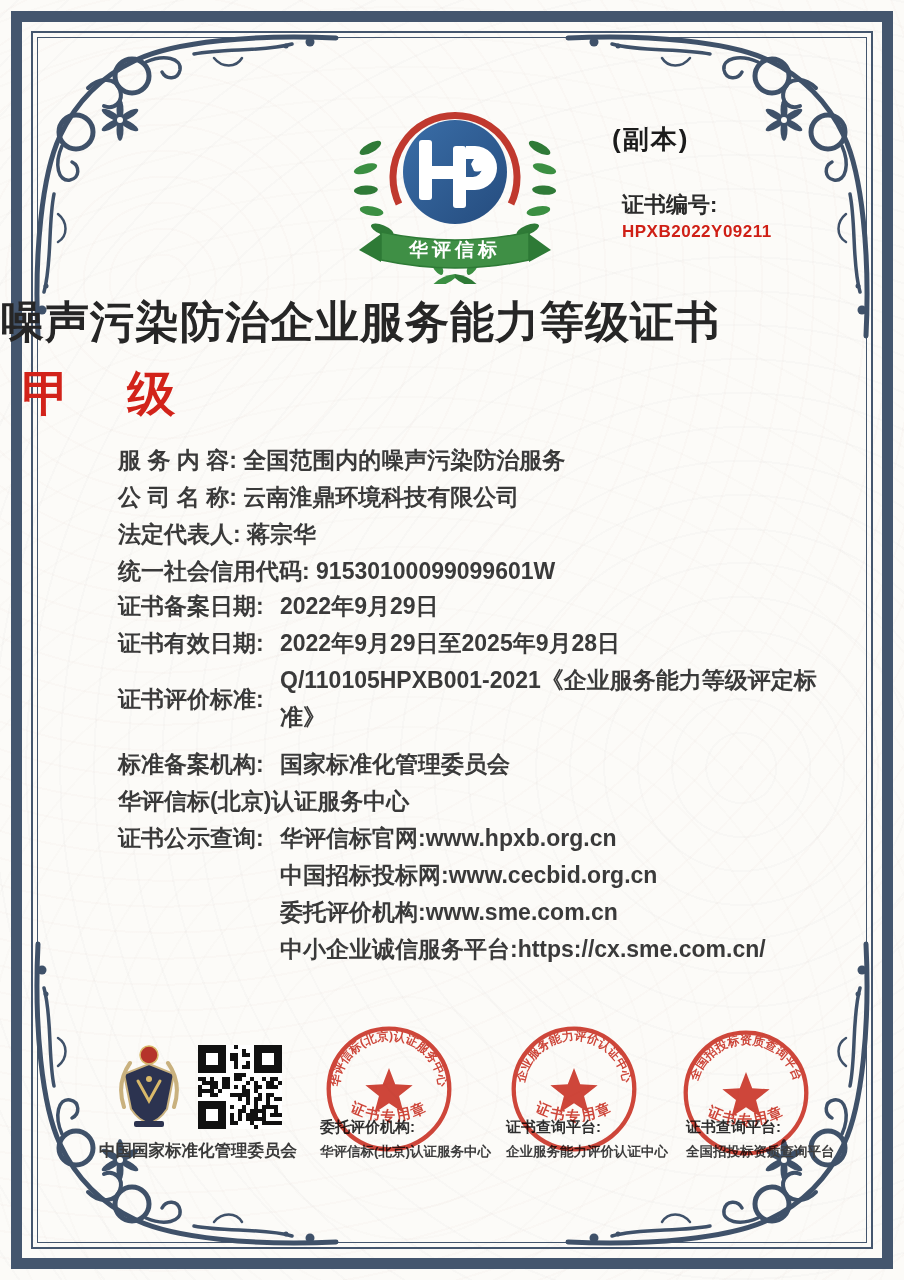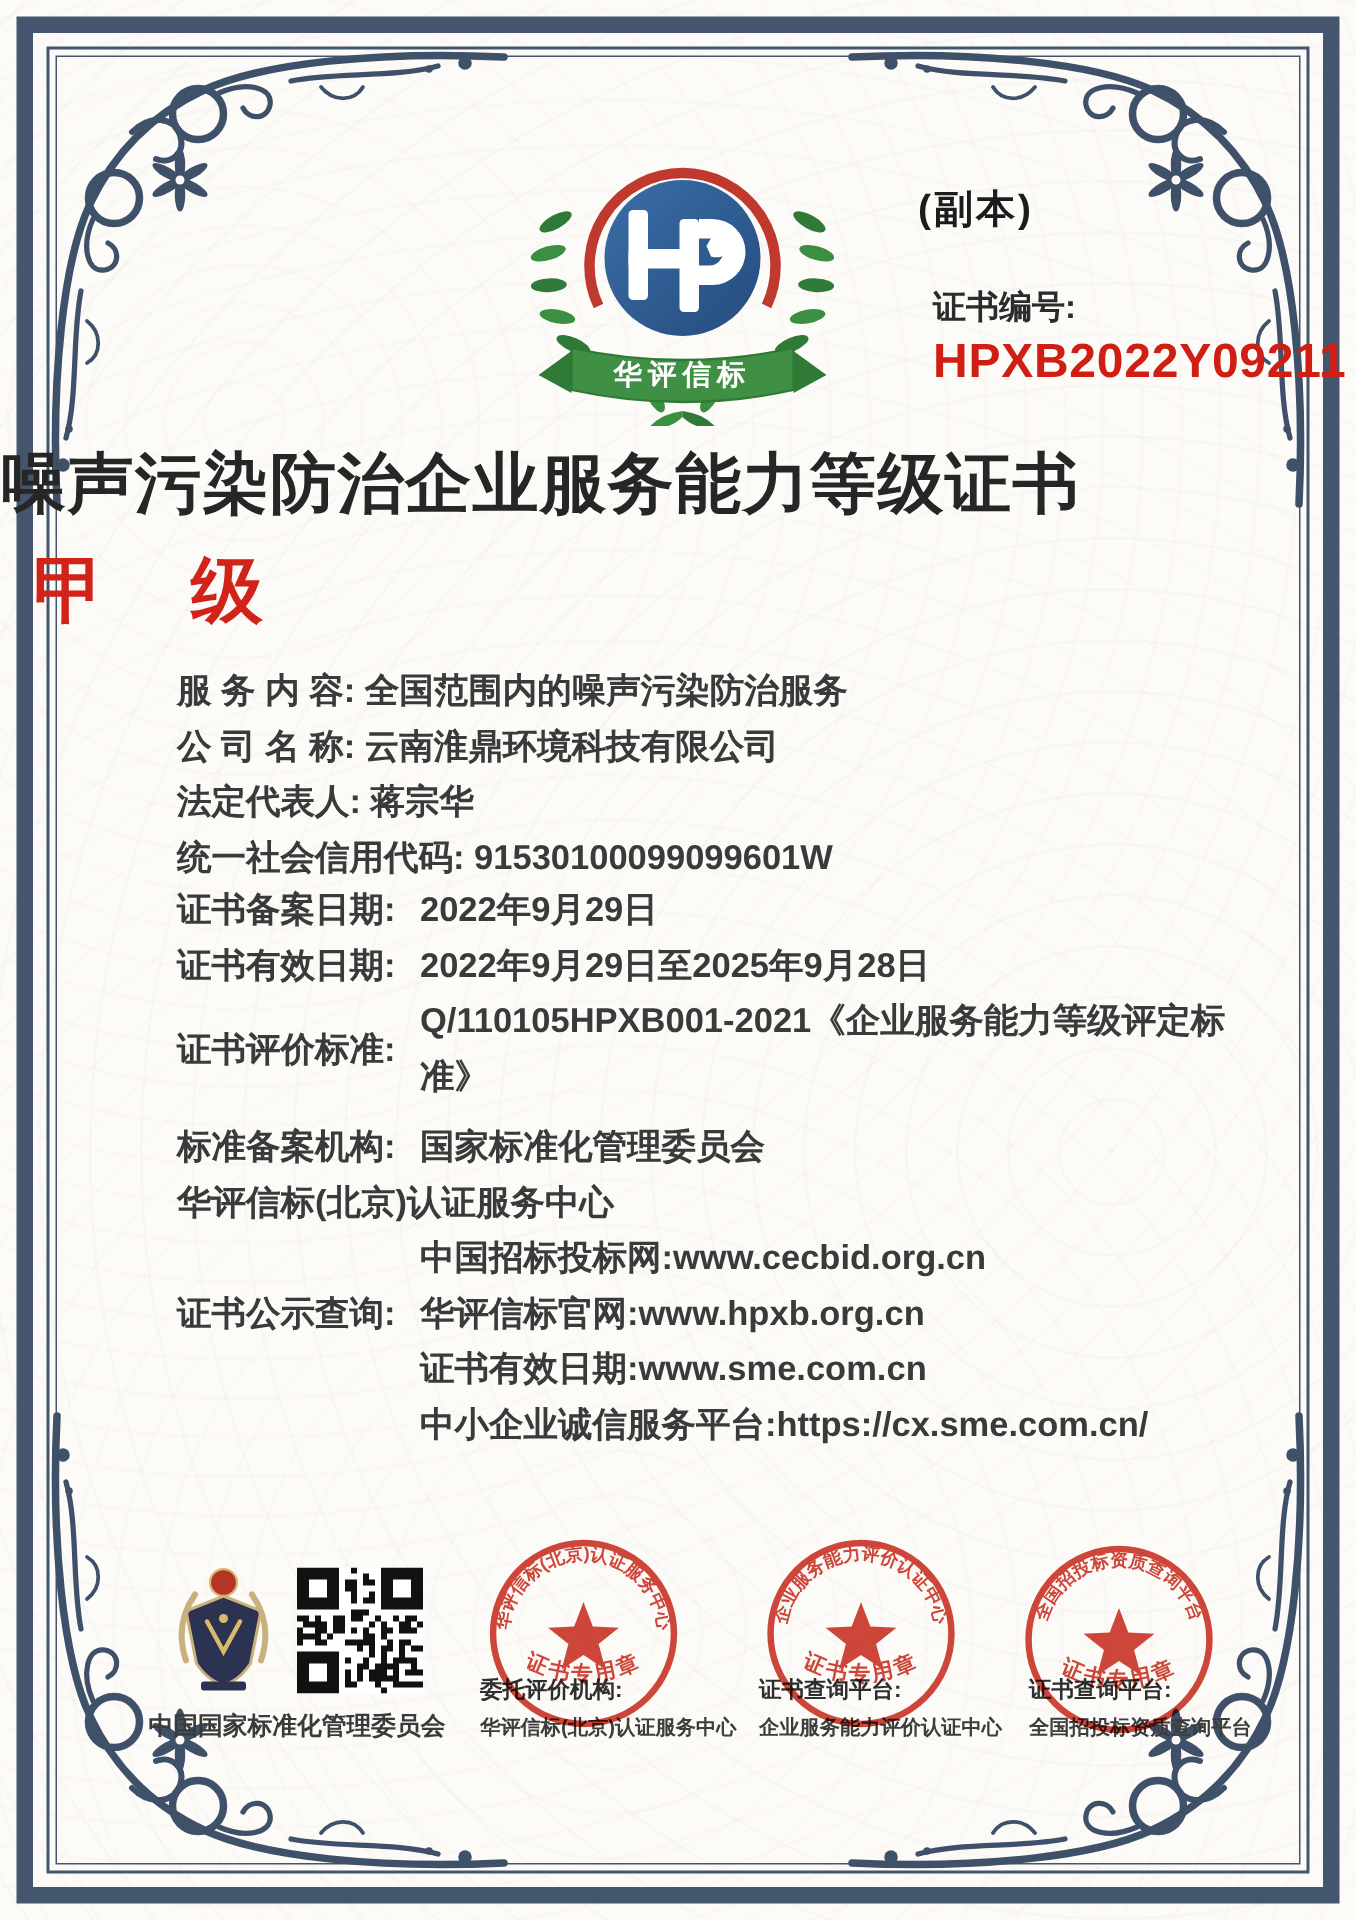--- a/index.html
+++ b/index.html
@@ -21,21 +21,21 @@
   .corner{position:absolute;width:320px;height:320px;color:#3f5169;}
   .corner svg{width:100%;height:100%;display:block;}
   .corner.tl{top:24px;left:24px;}
   .corner.tr{top:24px;right:24px;transform:scaleX(-1);}
   .corner.bl{bottom:24px;left:24px;transform:scaleY(-1);}
   .corner.br{bottom:24px;right:24px;transform:scale(-1,-1);}
   
   .logo{position:absolute;left:353px;top:88px;width:204px;height:196px;}
   .copy-label{position:absolute;left:612px;top:122px;font-size:26px;font-weight:bold;color:#1c1c1c;letter-spacing:2px;}
   .certno-label{position:absolute;left:622px;top:190px;font-size:22px;font-weight:bold;color:#2b2b2b;}
-  .certno{position:absolute;left:622px;top:222px;font-size:32px;font-weight:bold;color:#cf1f15;letter-spacing:.5px;}
+  .certno{position:absolute;left:622px;top:222px;font-size:17px;font-weight:bold;color:#cf1f15;letter-spacing:.5px;}
   
   .title{position:absolute;left:0;right:0;top:293px;text-align:left;font-size:44px;font-weight:900;color:#262626;letter-spacing:1px;white-space:nowrap;}
   .grade{position:absolute;left:0;right:0;top:362px;text-align:left;font-size:48px;font-weight:900;color:#d2231a;letter-spacing:22px;text-indent:22px;}
   
   .block{position:absolute;left:118px;right:80px;color:#3a3a3a;font-size:23px;font-weight:bold;line-height:37px;}
   .b1{top:442px;} .b2{top:588px;} .b3{top:746px;}
   .row{display:flex;align-items:center;}
   .lbl{white-space:pre;flex:0 0 auto;}
   .b2 .lbl,.b3 .lbl{flex:0 0 162px;}
   .val{flex:1 1 auto;}
@@ -204,30 +204,30 @@
 
   <div class="block b3">
     <div class="row">
         <span class="lbl">标准备案机构:</span>
         <span class="val">国家标准化管理委员会</span>
       </div>
     <div class="row">
         <span class="val">华评信标(北京)认证服务中心</span>
       </div>
     <div class="row">
+        <span class="lbl">证书公示查询:</span>
+        <span class="val">华评信标官网:www.hpxb.org.cn</span>
+      </div>
+    <div class="row">
         <span class="lbl"></span>
         <span class="val">中国招标投标网:www.cecbid.org.cn</span>
       </div>
     <div class="row">
-        <span class="lbl">证书公示查询:</span>
-        <span class="val">华评信标官网:www.hpxb.org.cn</span>
-      </div>
-    <div class="row">
         <span class="lbl"></span>
-        <span class="val">证书有效日期:www.sme.com.cn</span>
+        <span class="val">委托评价机构:www.sme.com.cn</span>
       </div>
     <div class="row">
         <span class="lbl"></span>
         <span class="val">中小企业诚信服务平台:https://cx.sme.com.cn/</span>
       </div>
   </div>
 
   <div class="sac">
     <div class="sac-art">
       <svg width="70" height="88" viewBox="0 0 70 88">

